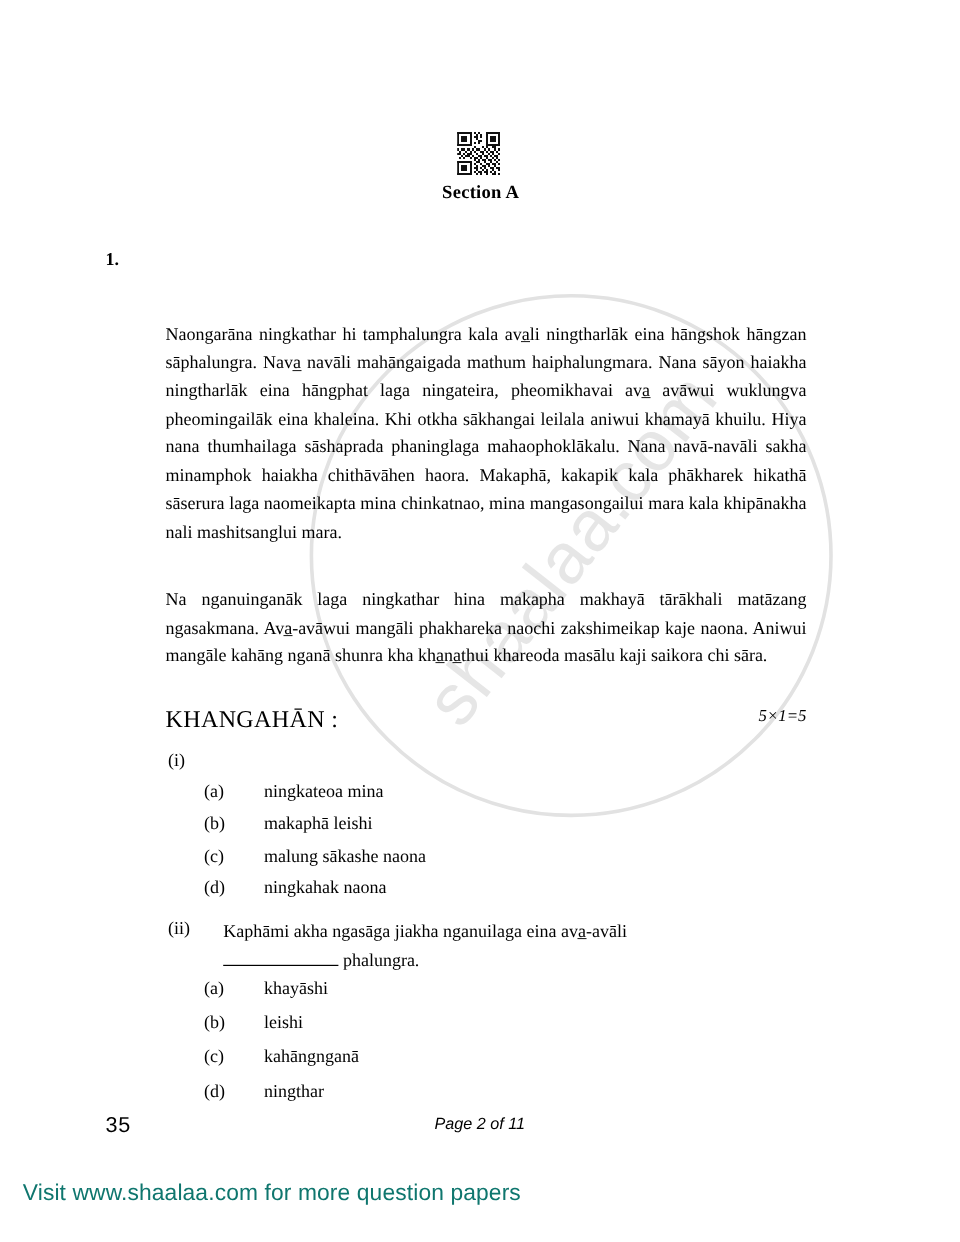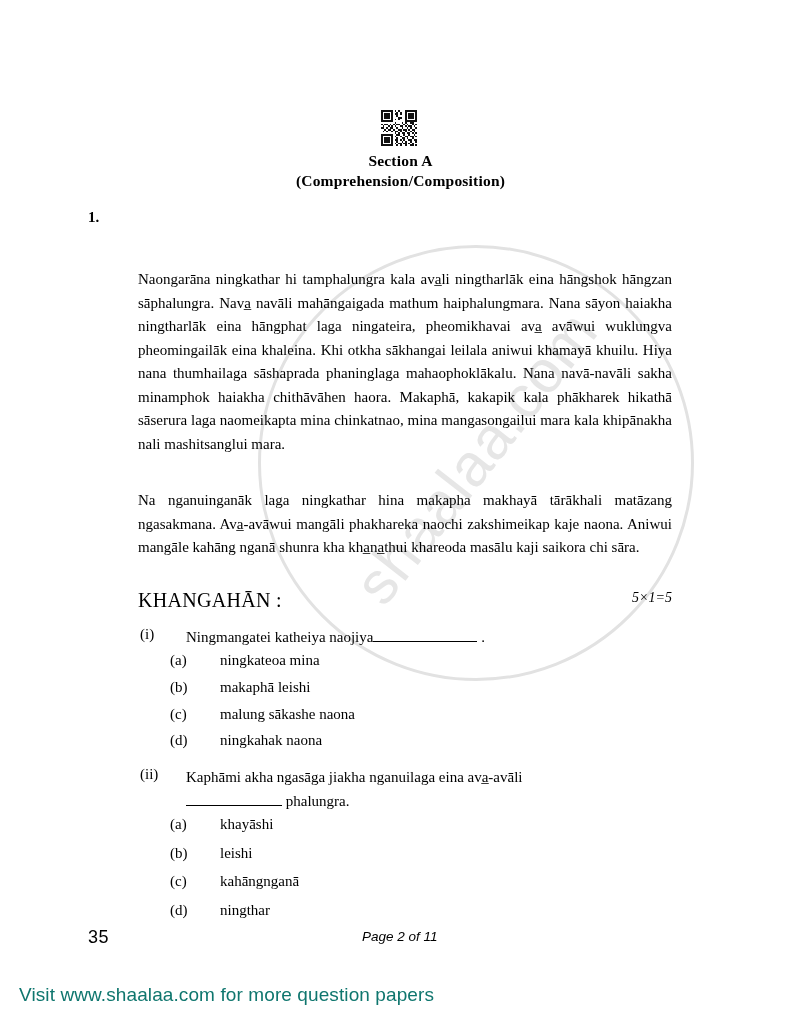--- a/index.html
+++ b/index.html
@@ -331,33 +331,31 @@
           <rect x="9" y="20" width="1" height="1"></rect>
             <rect x="11" y="20" width="1" height="1"></rect>
           <rect x="14" y="20" width="1" height="1"></rect>
             <rect x="17" y="20" width="2" height="1"></rect>
           <rect x="20" y="20" width="1" height="1"></rect>
         </g>
       </svg>
     </div>
 
     <div class="section-head" id="section-title">Section A</div>
-    <div class="section-head" id="section-subtitle">(Comprehension/Composition)</div>
 
     <div id="q1-number">1.</div>
 
     <div class="body-text" id="passage-1">Naongarāna ningkathar hi tamphalungra kala ava̲li ningtharlāk eina hāngshok hāngzan sāphalungra. Nava̲ navāli mahāngaigada mathum haiphalungmara. Nana sāyon haiakha ningtharlāk eina hāngphat laga ningateira, pheomikhavai ava̲ avāwui wuklungva pheomingailāk eina khaleina. Khi otkha sākhangai leilala aniwui khamayā khuilu. Hiya nana thumhailaga sāshaprada phaninglaga mahaophoklākalu. Nana navā-navāli sakha minamphok haiakha chithāvāhen haora. Makaphā, kakapik kala phākharek hikathā sāserura laga naomeikapta mina chinkatnao, mina mangasongailui mara kala khipānakha nali mashitsanglui mara.</div>
 
     <div class="body-text" id="passage-2">Na nganuinganāk laga ningkathar hina makapha makhayā tārākhali matāzang ngasakmana. Ava̲-avāwui mangāli phakhareka naochi zakshimeikap kaje naona. Aniwui mangāle kahāng nganā shunra kha kha̲na̲thui khareoda masālu kaji saikora chi sāra.</div>
 
     <div id="khangahan-label">KHANGAHĀN :</div>
     <div id="marks">5×1=5</div>
 
     <div class="subq-num" id="q-i-num">(i)</div>
-    <div class="subq-text" id="q-i-text"><span>Ningmangatei katheiya naojiya</span><span class="blank-line blank-md"></span> <span>.</span></div>
 
     <div class="opt-letter" id="q-i-a-l">(a)</div>
     <div class="opt-text" id="q-i-a-t">ningkateoa mina</div>
     <div class="opt-letter" id="q-i-b-l">(b)</div>
     <div class="opt-text" id="q-i-b-t">makaphā leishi</div>
     <div class="opt-letter" id="q-i-c-l">(c)</div>
     <div class="opt-text" id="q-i-c-t">malung sākashe naona</div>
     <div class="opt-letter" id="q-i-d-l">(d)</div>
     <div class="opt-text" id="q-i-d-t">ningkahak naona</div>
 

